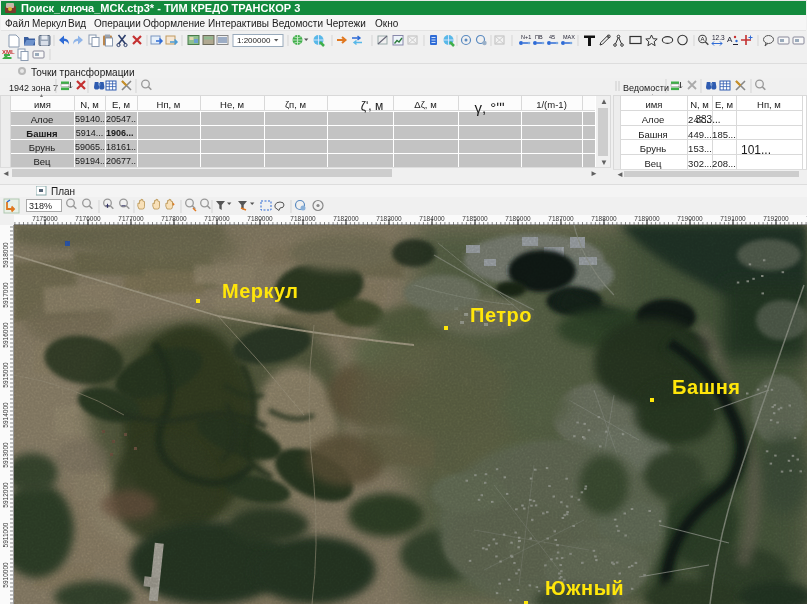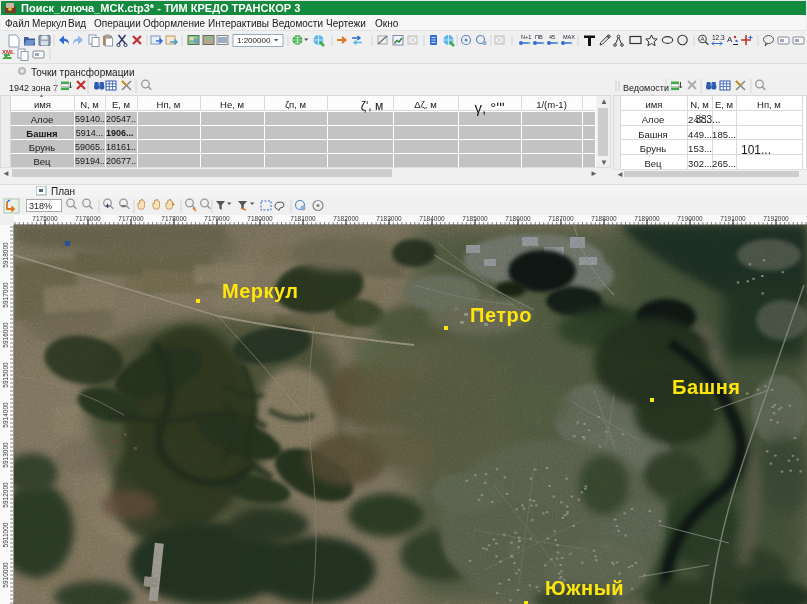--- a/index.html
+++ b/index.html
@@ -307,21 +307,21 @@
     <div class="txt ctr" style="left:700px;top:114px;font-size:9.5px">247...</div>
     <div class="txt ctr" style="left:708px;top:114px;font-size:10px">333...</div>
     <div class="txt ctr" style="left:653px;top:128.6px;font-size:9.5px">Башня</div>
     <div class="txt ctr" style="left:700px;top:128.6px;font-size:9.5px">449...</div>
     <div class="txt ctr" style="left:724px;top:128.6px;font-size:9.5px">185...</div>
     <div class="txt ctr" style="left:653px;top:143.2px;font-size:9.5px">Брунь</div>
     <div class="txt ctr" style="left:700px;top:143.2px;font-size:9.5px">153...</div>
     <div class="txt ctr" style="left:756px;top:143.2px;font-size:12px">101...</div>
     <div class="txt ctr" style="left:653px;top:157.8px;font-size:9.5px">Вец</div>
     <div class="txt ctr" style="left:700px;top:157.8px;font-size:9.5px">302...</div>
-    <div class="txt ctr" style="left:724px;top:157.8px;font-size:9.5px">265...</div>
+    <div class="txt ctr" style="left:724px;top:157.8px;font-size:9.5px">208...</div>
   </div>
 <div class="abs" style="left:613px;top:169px;width:194px;height:10px;background:#f0f0f0;border-top:1px solid #ddd"></div>
 <div class="arr" style="left:616px;top:170px">◄</div>
 <div class="thumb" style="left:624px;top:171px;width:175px;height:6px"></div>
 
 <div class="abs" style="left:0;top:179px;width:807px;height:5px;background:#f0f0f0"></div>
 
 <div class="abs" style="left:0;top:184px;width:807px;height:13px;background:#f4f4f4;border-top:1px solid #ddd"></div>
 <svg class="abs" style="left:36px;top:186px" width="11" height="10">
     <rect x="0" y="0" width="10" height="9" fill="#fff" stroke="#8aa"></rect>

